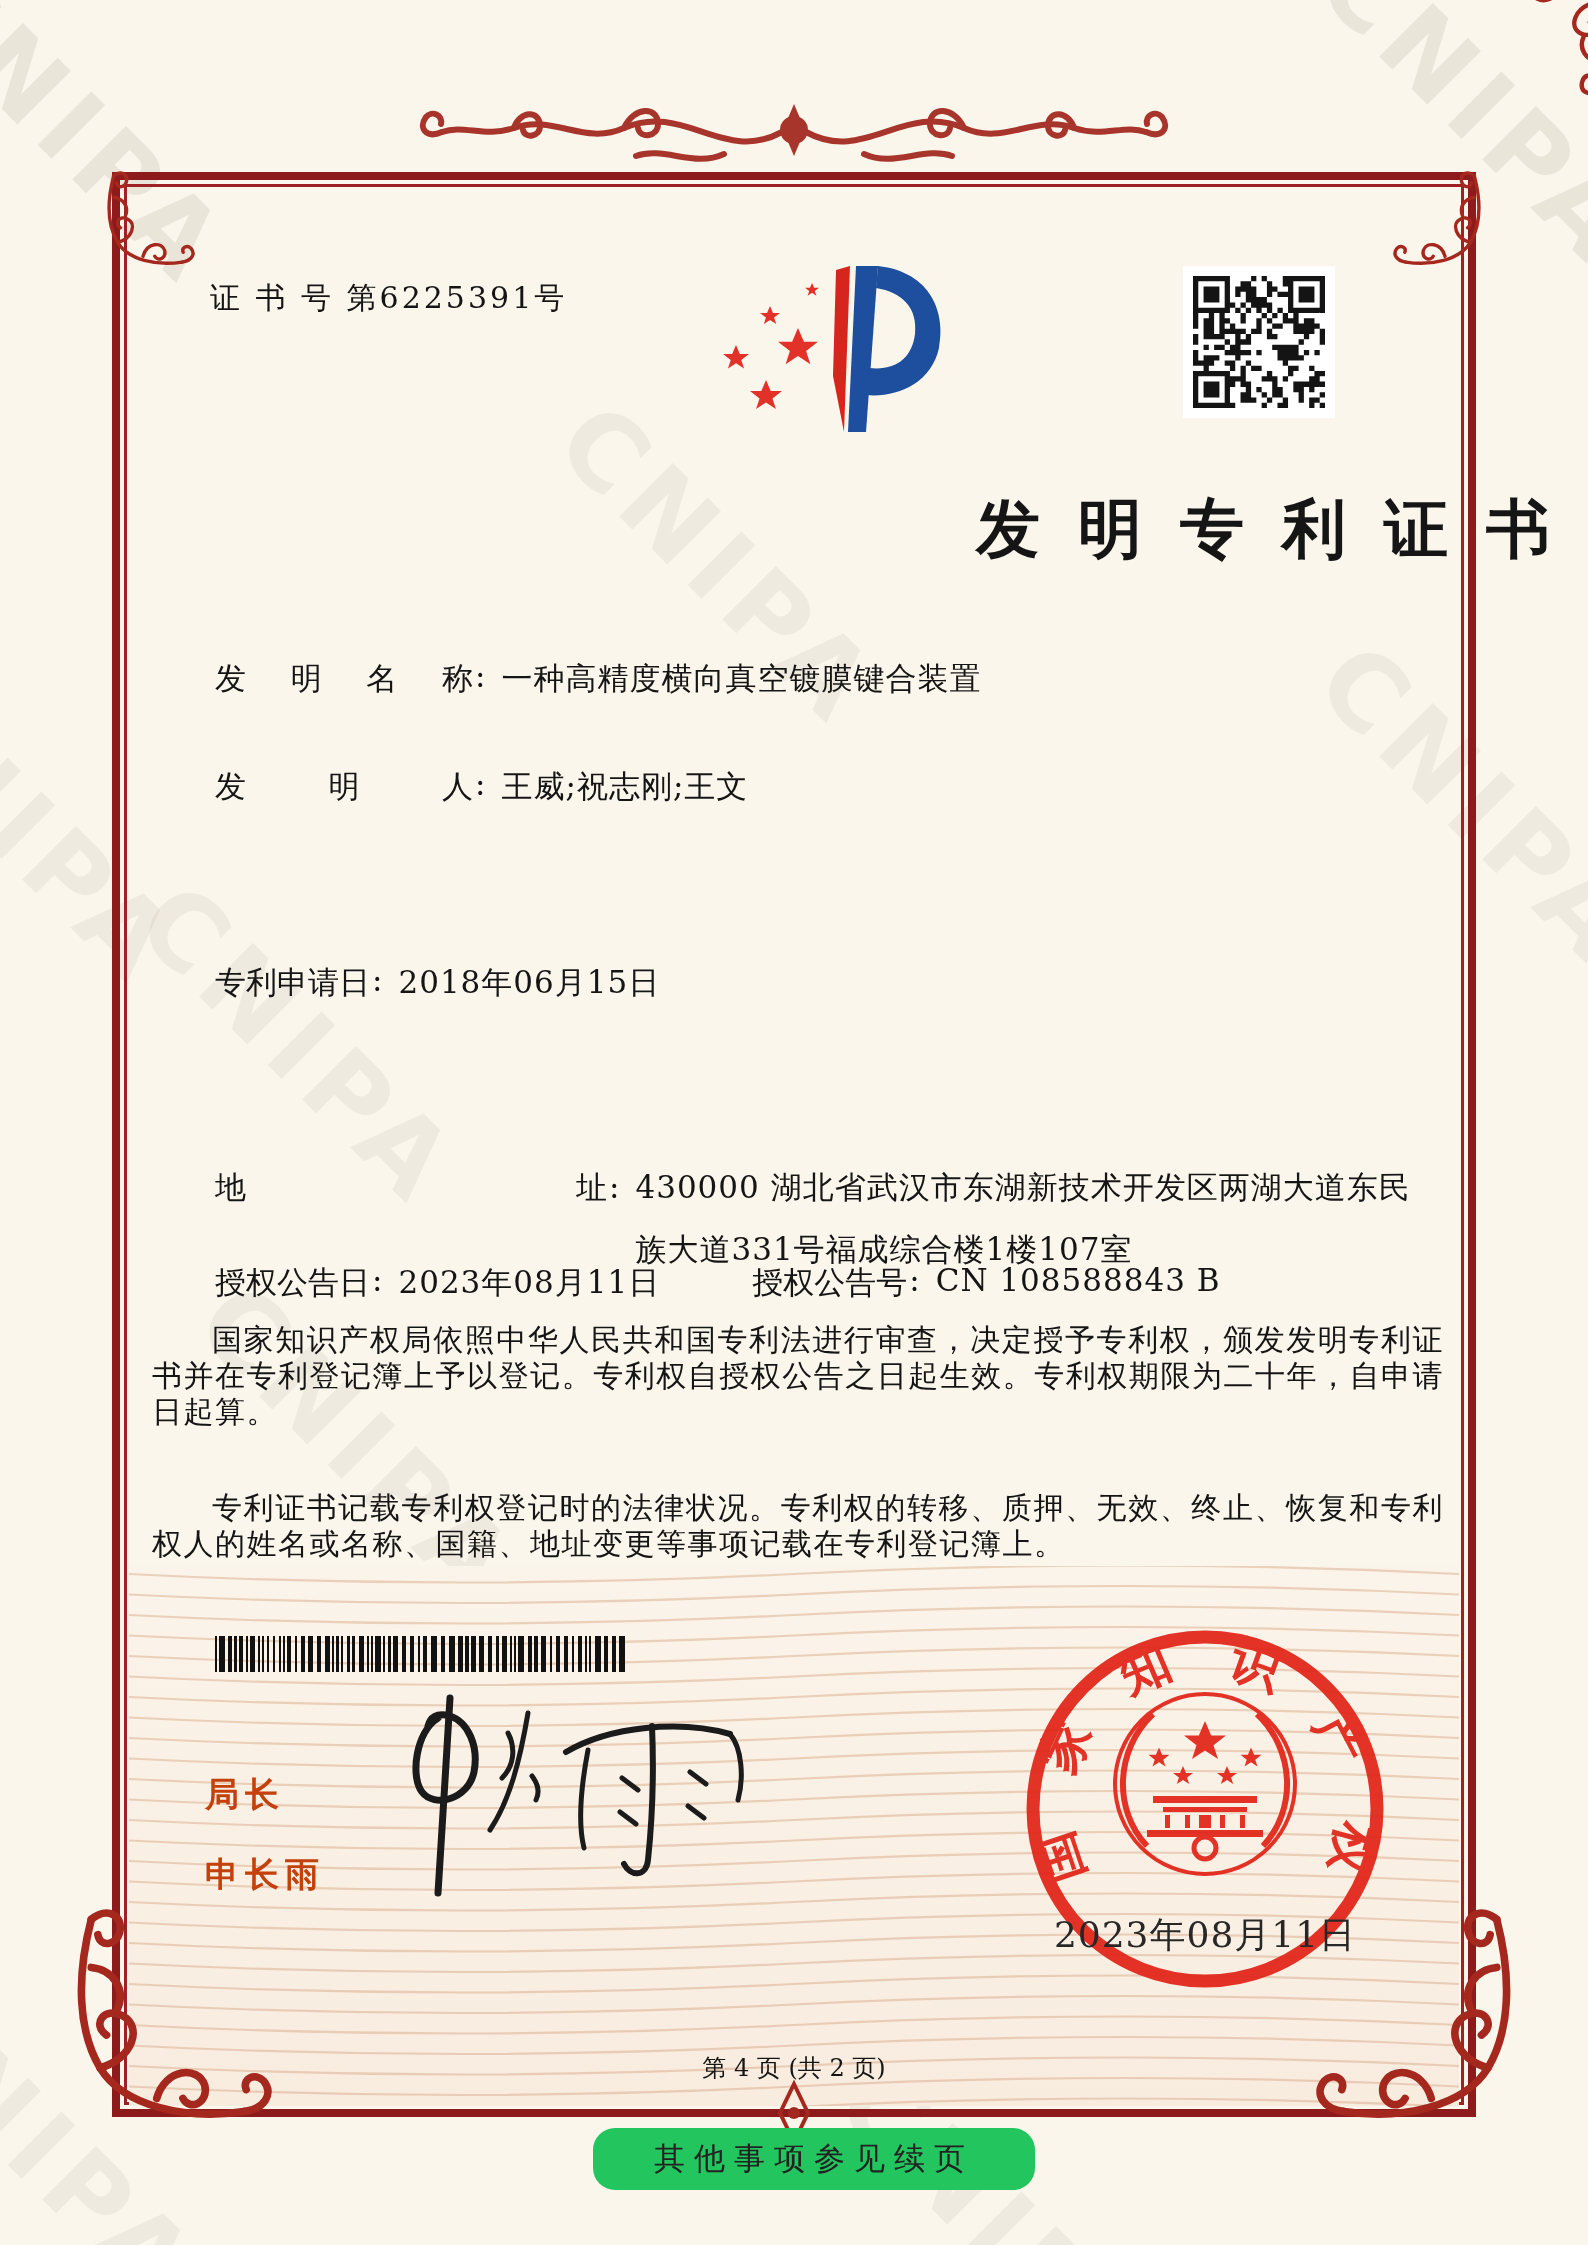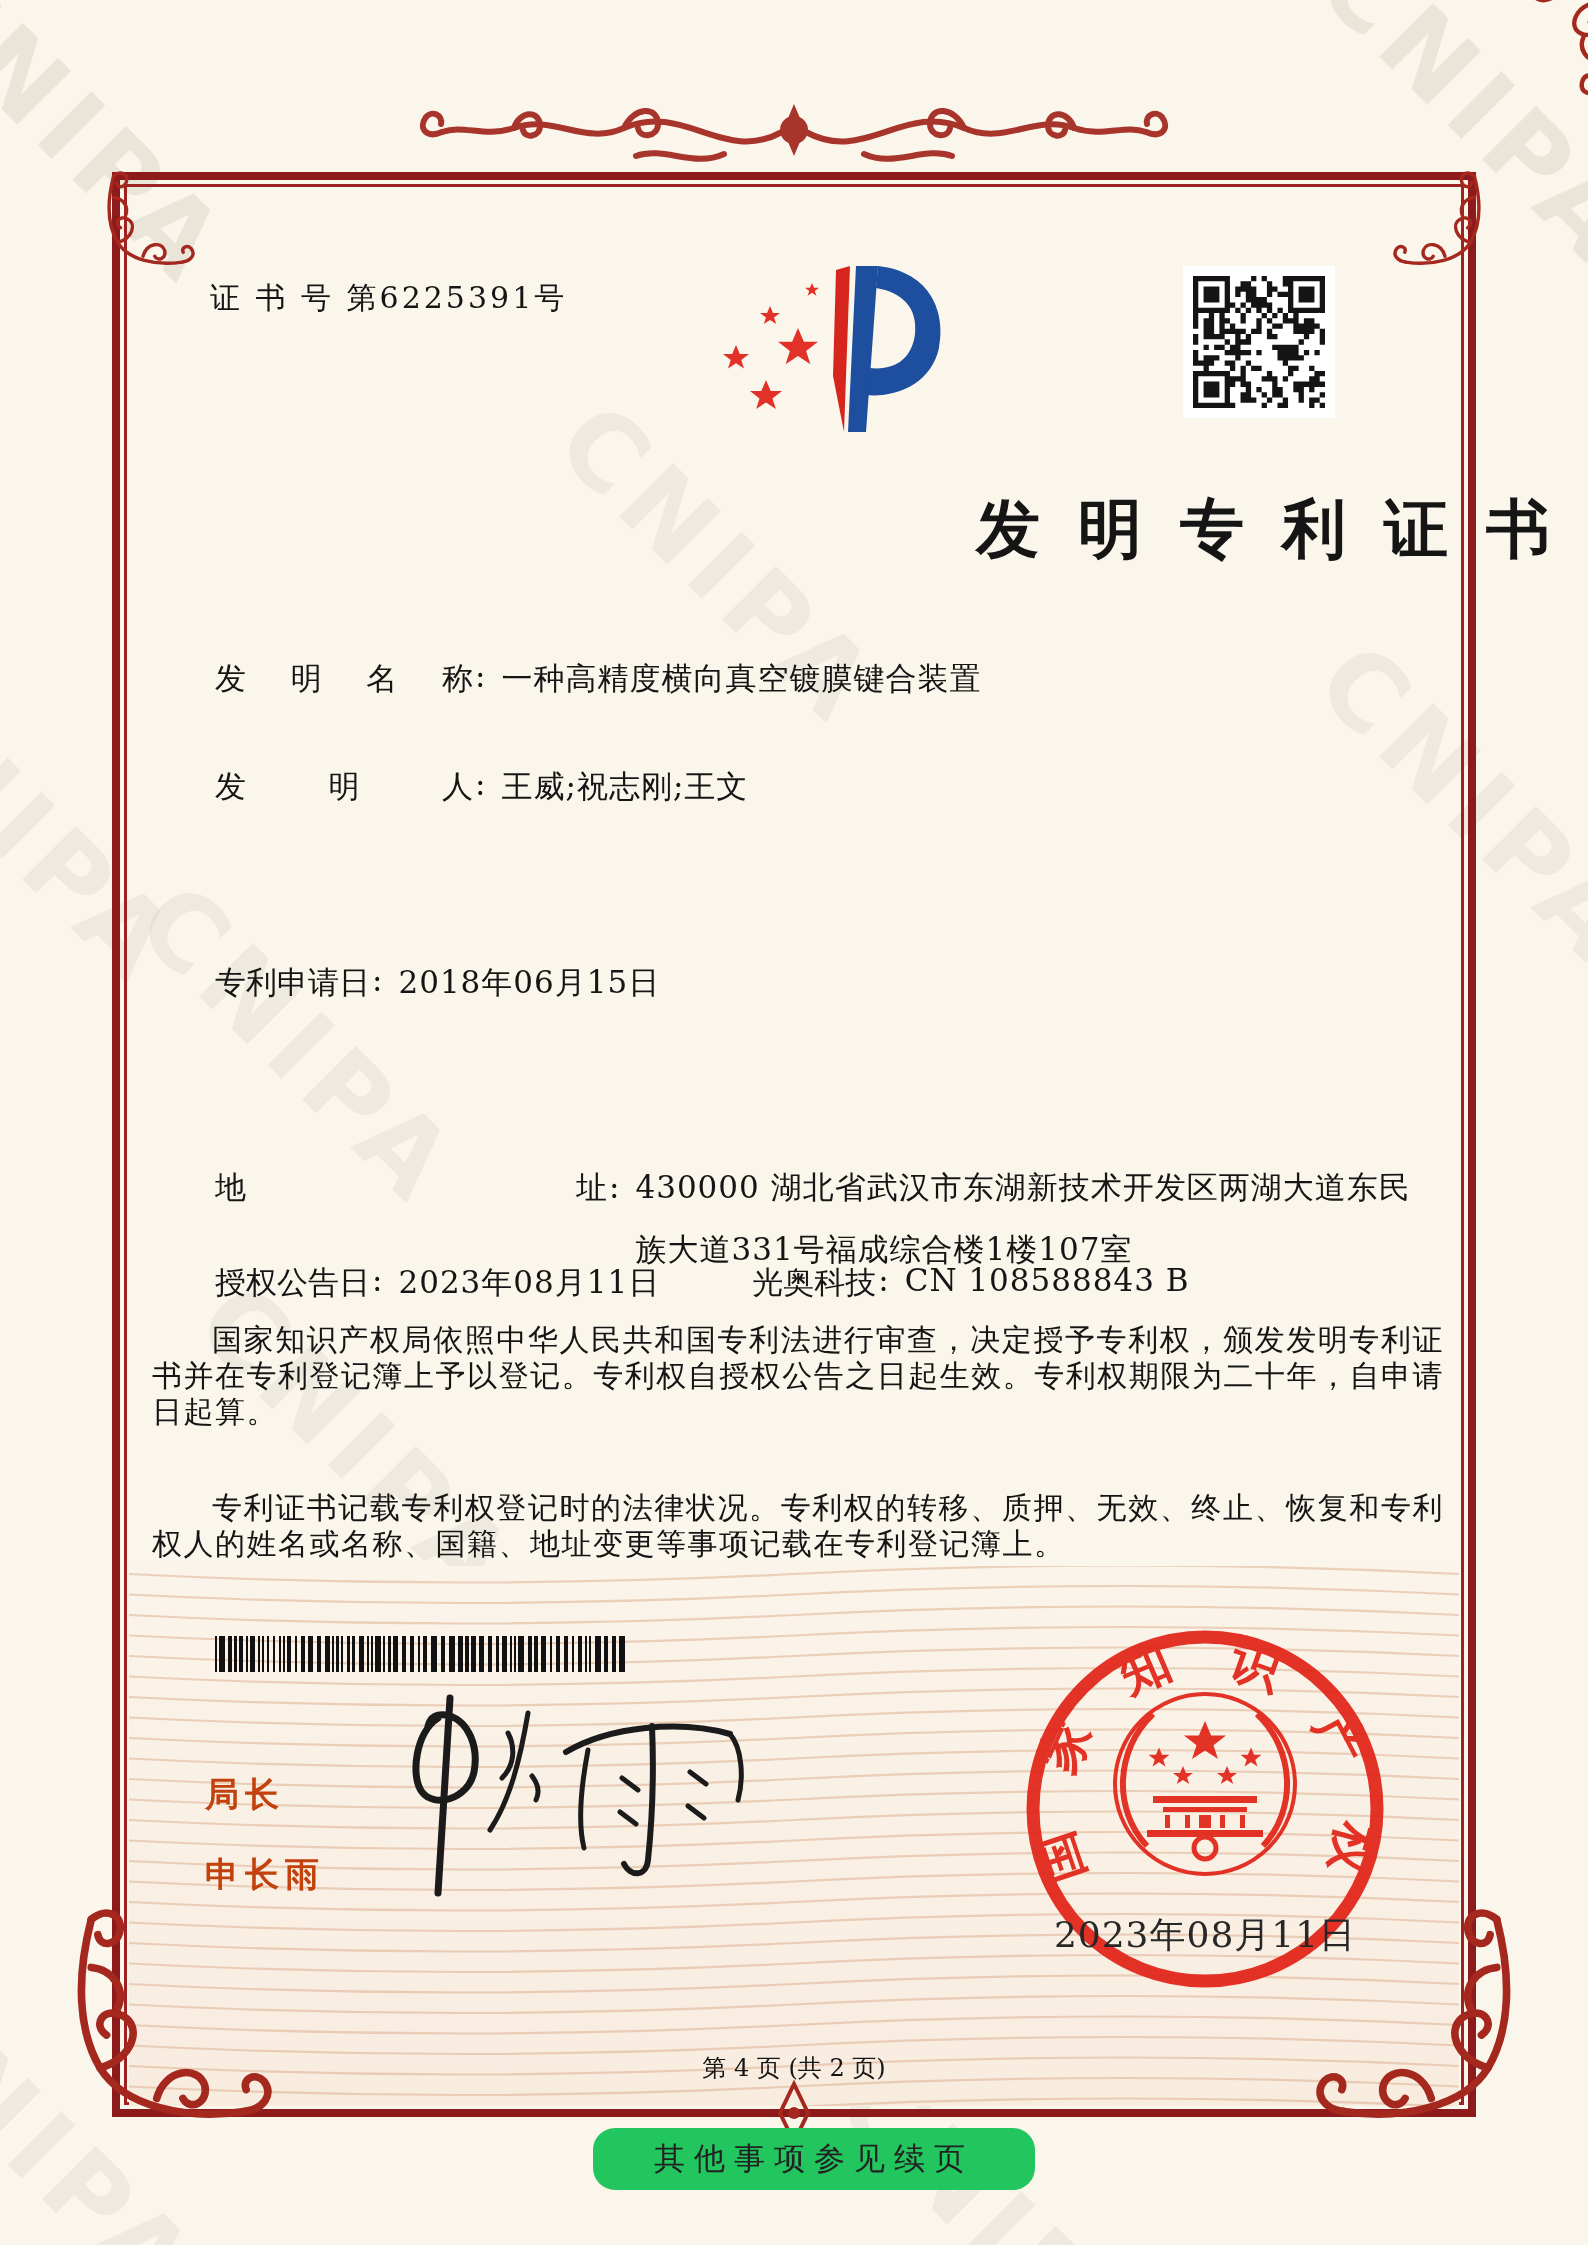--- a/index.html
+++ b/index.html
@@ -208,21 +208,21 @@
     <span class="flabel">发明人</span><span class="fcolon">:</span><span class="fvalue">王威;祝志刚;王文</span>
   </div>
   <div class="field-row" style="top:962px">
     <span class="flabel tight">专利申请日</span><span class="fcolon">:</span><span class="fvalue">2018年06月15日</span>
   </div>
   <div class="field-row" style="top:1156px;line-height:62px">
     <span class="flabel wide">地址</span><span class="fcolon">:</span><span class="fvalue">430000 湖北省武汉市东湖新技术开发区两湖大道东民
 族大道331号福成综合楼1楼107室</span>
   </div>
   <div class="field-row" style="top:1262px">
-    <span class="flabel tight">授权公告日</span><span class="fcolon">:</span><span class="fvalue">2023年08月11日</span><span class="flabel tight pair2">光奥科技</span><span class="fcolon">:</span><span class="fvalue">CN 108588843 B</span>
+    <span class="flabel tight">授权公告日</span><span class="fcolon">:</span><span class="fvalue">2023年08月11日</span><span class="flabel tight pair2">授权公告号</span><span class="fcolon">:</span><span class="fvalue">CN 108588843 B</span>
   </div>
 
   <div class="para" style="top:1322px">国家知识产权局依照中华人民共和国专利法进行审查，决定授予专利权，颁发发明专利证书并在专利登记簿上予以登记。专利权自授权公告之日起生效。专利权期限为二十年，自申请日起算。</div>
   <div class="para" style="top:1490px">专利证书记载专利权登记时的法律状况。专利权的转移、质押、无效、终止、恢复和专利权人的姓名或名称、国籍、地址变更等事项记载在专利登记簿上。</div>
 
   <div class="barcode">
     <svg width="418" height="36" viewBox="0 0 418 36">
         <path d="M0 0h2v36h-2zM4 0h6v36h-6zM13 0h4v36h-4zM19 0h3v36h-3zM24 0h4v36h-4zM31 0h2v36h-2zM35 0h5v36h-5zM43 0h2v36h-2zM47 0h2v36h-2zM52 0h2v36h-2zM58 0h2v36h-2zM64 0h2v36h-2zM68 0h2v36h-2zM72 0h4v36h-4zM80 0h2v36h-2zM86 0h4v36h-4zM93 0h5v36h-5zM102 0h4v36h-4zM110 0h5v36h-5zM117 0h2v36h-2zM121 0h3v36h-3zM126 0h2v36h-2zM132 0h3v36h-3zM137 0h3v36h-3zM144 0h5v36h-5zM152 0h2v36h-2zM156 0h2v36h-2zM160 0h6v36h-6zM168 0h2v36h-2zM173 0h3v36h-3zM178 0h5v36h-5zM187 0h4v36h-4zM195 0h4v36h-4zM203 0h2v36h-2zM208 0h4v36h-4zM216 0h6v36h-6zM226 0h4v36h-4zM234 0h6v36h-6zM243 0h5v36h-5zM250 0h4v36h-4zM256 0h5v36h-5zM264 0h5v36h-5zM273 0h4v36h-4zM281 0h3v36h-3zM287 0h5v36h-5zM295 0h2v36h-2zM299 0h2v36h-2zM303 0h6v36h-6zM313 0h4v36h-4zM319 0h4v36h-4zM326 0h5v36h-5zM335 0h2v36h-2zM341 0h4v36h-4zM349 0h4v36h-4zM357 0h2v36h-2zM363 0h4v36h-4zM370 0h2v36h-2zM374 0h2v36h-2zM380 0h6v36h-6zM389 0h4v36h-4zM397 0h4v36h-4zM404 0h6v36h-6z" fill="#111"></path>
       </svg>
   </div>

